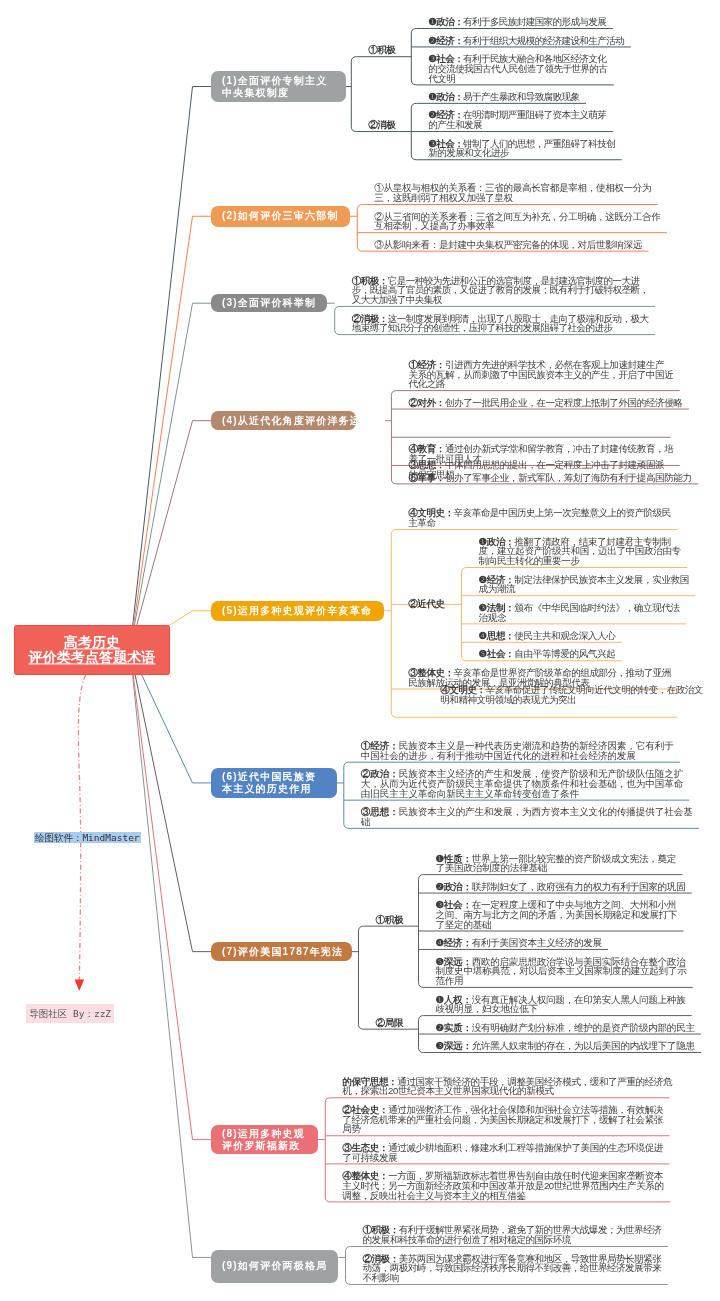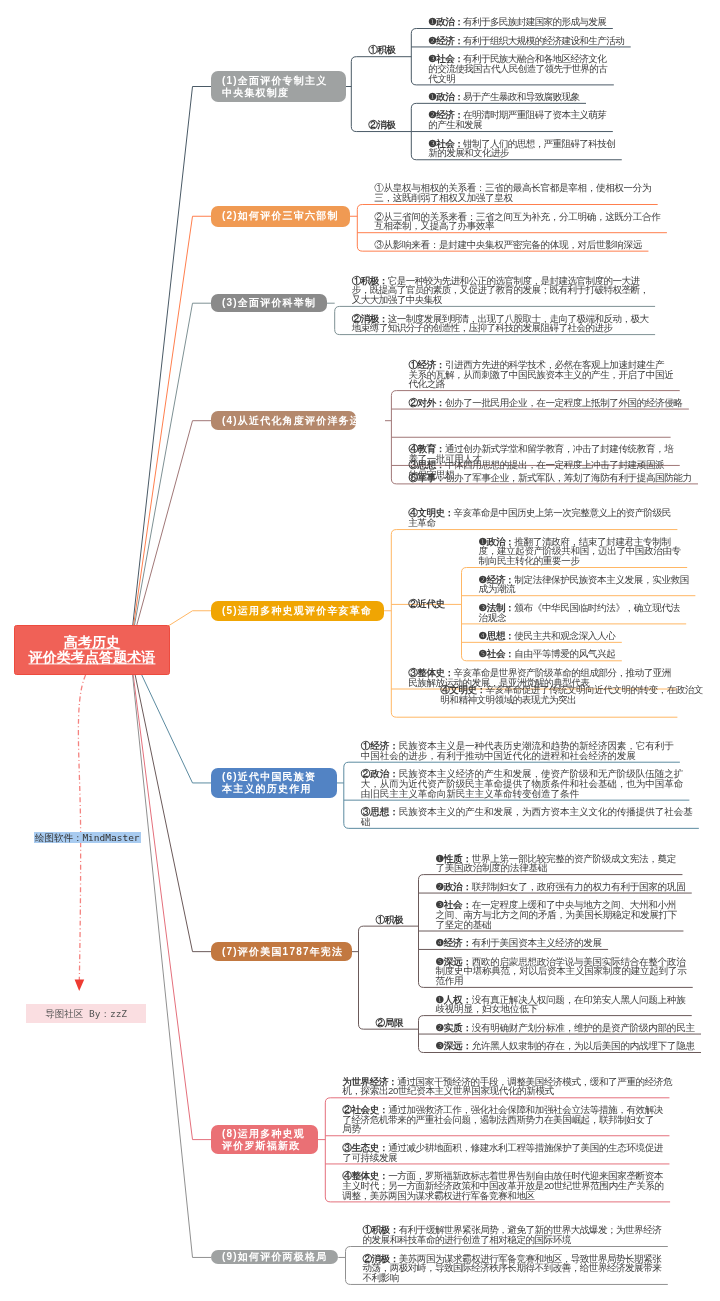--- a/index.html
+++ b/index.html
@@ -127,22 +127,22 @@
     <div class="leaf" style="left: 435.5px; top: 853.5px; font-size: 9.6px; letter-spacing: -0.3px; line-height: 9.75px;"><div><span class="bp">❶性质：</span>世界上第一部比较完整的资产阶级成文宪法，奠定</div><div>了美国政治制度的法律基础</div></div>
     <div class="leaf" style="left: 435.5px; top: 881.7px; font-size: 9.6px; letter-spacing: -0.3px; line-height: 9.75px;"><div><span class="bp">❷政治：</span>联邦制妇女了，政府强有力的权力有利于国家的巩固</div></div>
     <div class="leaf" style="left: 435.5px; top: 900.15px; font-size: 9.6px; letter-spacing: -0.3px; line-height: 9.75px;"><div><span class="bp">❸社会：</span>在一定程度上缓和了中央与地方之间、大州和小州</div><div>之间、南方与北方之间的矛盾，为美国长期稳定和发展打下</div><div>了坚定的基础</div></div>
     <div class="leaf" style="left: 435.5px; top: 938.1px; font-size: 9.6px; letter-spacing: -0.3px; line-height: 9.75px;"><div><span class="bp">❹经济：</span>有利于美国资本主义经济的发展</div></div>
     <div class="leaf" style="left: 435.5px; top: 956.55px; font-size: 9.6px; letter-spacing: -0.3px; line-height: 9.75px;"><div><span class="bp">❺深远：</span>西欧的启蒙思想政治学说与美国实际结合在整个政治</div><div>制度史中堪称典范，对以后资本主义国家制度的建立起到了示</div><div>范作用</div></div>
     <div class="l2lab" style="left: 375.5px; top: 1017.82px; font-size: 9.6px; letter-spacing: -0.3px; line-height: 9.75px;">②局限</div>
     <div class="leaf" style="left: 435.5px; top: 994.5px; font-size: 9.6px; letter-spacing: -0.3px; line-height: 9.75px;"><div><span class="bp">❶人权：</span>没有真正解决人权问题，在印第安人黑人问题上种族</div><div>歧视明显，妇女地位低下</div></div>
     <div class="leaf" style="left: 435.5px; top: 1022.7px; font-size: 9.6px; letter-spacing: -0.3px; line-height: 9.75px;"><div><span class="bp">❷实质：</span>没有明确财产划分标准，维护的是资产阶级内部的民主</div></div>
     <div class="leaf" style="left: 435.5px; top: 1041.15px; font-size: 9.6px; letter-spacing: -0.3px; line-height: 9.75px;"><div><span class="bp">❸深远：</span>允许黑人奴隶制的存在，为以后美国的内战埋下了隐患</div></div>
     <div class="l1box" style="left: 211px; top: 1125px; width: 106.5px; height: 29.2px; background: rgb(234, 112, 117);"><div style="position: absolute; left: 11px; top: 50%; transform: translateY(-50%);"><div>(8)运用多种史观</div><div>评价罗斯福新政</div></div></div>
-    <div class="leaf" style="left: 342.3px; top: 1076.7px; font-size: 9.6px; letter-spacing: -0.43px; line-height: 9.75px;"><div><span class="bp">为世界经济：</span>通过国家干预经济的手段，调整美国经济模式，缓和了严重的经济危</div><div>机，探索出20世纪资本主义世界国家现代化的新模式</div></div>
-    <div class="leaf" style="left: 342.3px; top: 1104.9px; font-size: 9.6px; letter-spacing: -0.43px; line-height: 9.75px;"><div><span class="bp">②社会史：</span>通过加强救济工作，强化社会保障和加强社会立法等措施，有效解决</div><div>了经济危机带来的严重社会问题，遏制法西斯势力在美国崛起，联邦制妇女了</div><div>局势</div></div>
+    <div class="leaf" style="left: 342.3px; top: 1076.7px; font-size: 9.6px; letter-spacing: -0.43px; line-height: 9.75px;"><div><span class="bp">的保守思想：</span>通过国家干预经济的手段，调整美国经济模式，缓和了严重的经济危</div><div>机，探索出20世纪资本主义世界国家现代化的新模式</div></div>
+    <div class="leaf" style="left: 342.3px; top: 1104.9px; font-size: 9.6px; letter-spacing: -0.43px; line-height: 9.75px;"><div><span class="bp">②社会史：</span>通过加强救济工作，强化社会保障和加强社会立法等措施，有效解决</div><div>了经济危机带来的严重社会问题，为美国长期稳定和发展打下，缓解了社会紧张</div><div>局势</div></div>
     <div class="leaf" style="left: 342.3px; top: 1142.85px; font-size: 9.6px; letter-spacing: -0.43px; line-height: 9.75px;"><div><span class="bp">③生态史：</span>通过减少耕地面积，修建水利工程等措施保护了美国的生态环境促进</div><div>了可持续发展</div></div>
-    <div class="leaf" style="left: 342.3px; top: 1171.05px; font-size: 9.6px; letter-spacing: -0.43px; line-height: 9.75px;"><div><span class="bp">④整体史：</span>一方面，罗斯福新政标志着世界告别自由放任时代迎来国家垄断资本</div><div>主义时代；另一方面新经济政策和中国改革开放是20世纪世界范围内生产关系的</div><div>调整，美苏两国为谋求霸权进行军备竞赛和地区</div></div>
-    <div class="l1box" style="left: 211px; top: 1249.9px; width: 127.3px; height: 14px; background: rgb(159, 162, 162);"><div style="position: absolute; left: 11px; top: 50%; transform: translateY(-50%);"><div>(9)如何评价两极格局</div></div></div>
+    <div class="leaf" style="left: 342.3px; top: 1171.05px; font-size: 9.6px; letter-spacing: -0.43px; line-height: 9.75px;"><div><span class="bp">④整体史：</span>一方面，罗斯福新政标志着世界告别自由放任时代迎来国家垄断资本</div><div>主义时代；另一方面新经济政策和中国改革开放是20世纪世界范围内生产关系的</div><div>调整，反映出社会主义与资本主义的相互借鉴</div></div>
+    <div class="l1box" style="left: 211px; top: 1249.9px; width: 127.3px; height: 33px; background: rgb(159, 162, 162);"><div style="position: absolute; left: 11px; top: 50%; transform: translateY(-50%);"><div>(9)如何评价两极格局</div></div></div>
     <div class="leaf" style="left: 362.5px; top: 1253.6px; font-size: 9.6px; letter-spacing: -0.54px; line-height: 9.75px;"><div><span class="bp">②消极：</span>美苏两国为谋求霸权进行军备竞赛和地区，导致世界局势长期紧张</div><div>动荡，两极对峙，导致国际经济秩序长期得不到改善，给世界经济发展带来</div><div>不利影响</div></div>
     <div class="leaf" style="left: 362.5px; top: 1225.4px; font-size: 9.6px; letter-spacing: -0.54px; line-height: 9.75px;"><div><span class="bp">①积极：</span>有利于缓解世界紧张局势，避免了新的世界大战爆发；为世界经济</div><div>的发展和科技革命的进行创造了相对稳定的国际环境</div></div>
     <div class="credit" style="left: 33.9px; top: 832.3px; font-size: 9.5px; line-height: 11px; background: rgb(168, 203, 240); color: rgb(51, 51, 51); padding: 0px 1px;">绘图软件：MindMaster</div>
-    <div class="credit" style="left: 26.2px; top: 1003.7px; width: 120px; height: 19.3px; line-height: 19.3px; text-align: center; font-size: 9.5px; background: rgb(250, 222, 225); color: rgb(85, 85, 85);">导图社区 By：zzZ</div>
+    <div class="credit" style="left: 26.2px; top: 1003.7px; width: 88px; height: 19.3px; line-height: 19.3px; text-align: center; font-size: 9.5px; background: rgb(250, 222, 225); color: rgb(85, 85, 85);">导图社区 By：zzZ</div>
   </div>
 
 </body></html>

